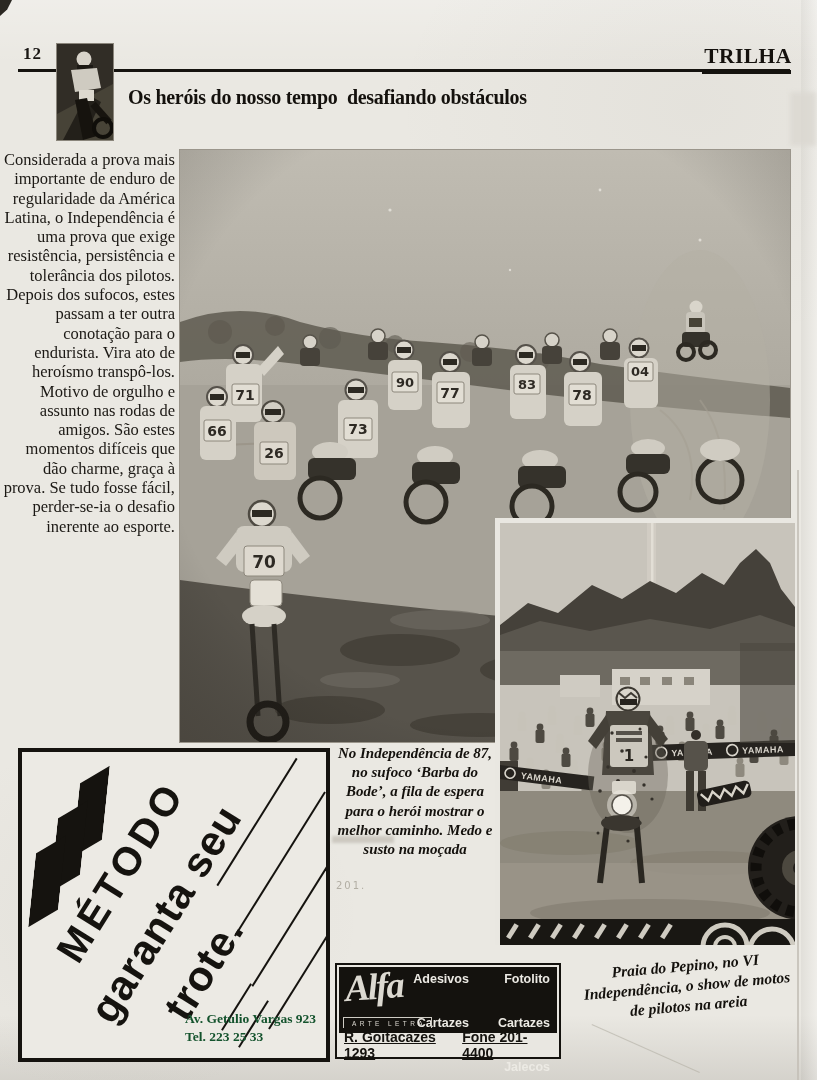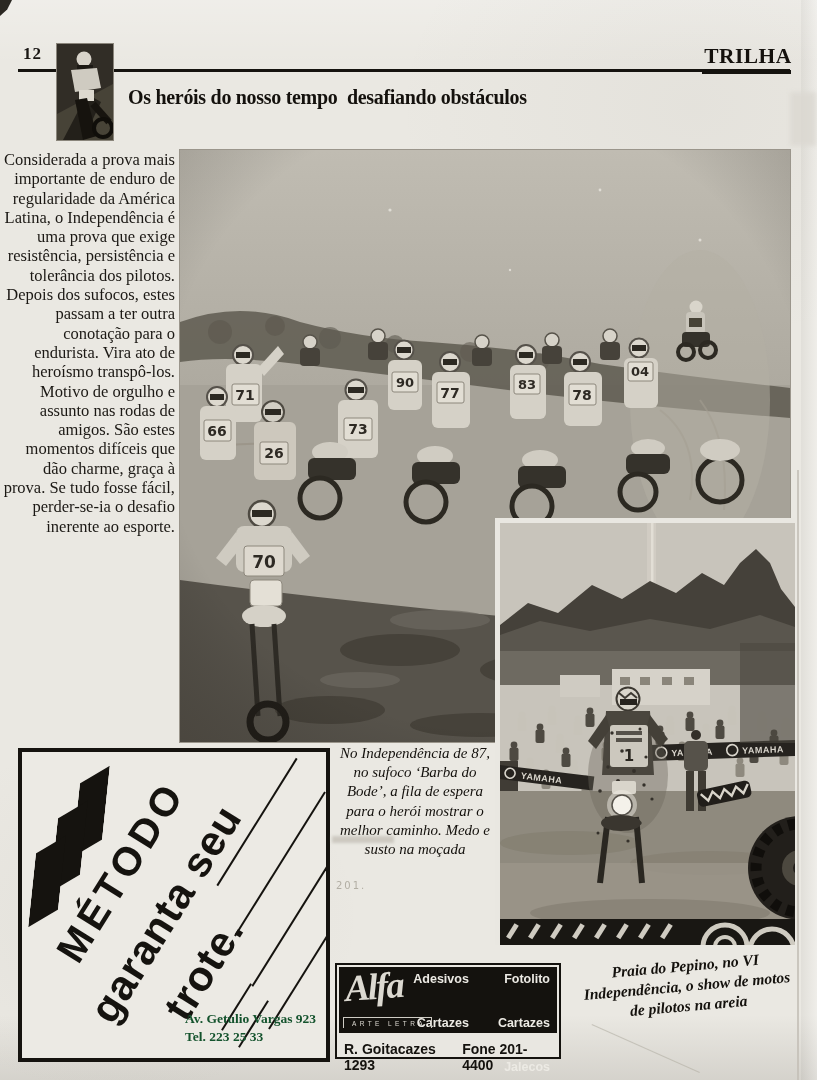--- a/index.html
+++ b/index.html
@@ -17,37 +17,37 @@
   .rule{left:18px;top:69px;width:772px;height:3px;background:#15130f;}
   .thumb{left:57px;top:44px;width:56px;height:96px;box-shadow:0 0 0 1px #8a857b;}
   .masthead{right:26px;top:44px;font-size:21px;font-weight:bold;letter-spacing:.5px;transform:scaleX(1.02);color:#14110d;}
   .masthead-underline{left:702px;top:70px;width:89px;height:4px;background:#15130f;}
   .headline{left:128px;top:86px;width:672px;font-size:20px;font-weight:bold;letter-spacing:-.3px;white-space:pre-wrap;color:#14110d;}
   
   .article{left:2px;top:150px;width:173px;font-size:16.5px;line-height:19.3px;text-align:right;color:#1b1814;}
   
   .mainphoto{left:180px;top:150px;width:610px;height:592px;box-shadow:0 0 0 1px #9a958b;}
   .insetphoto{left:495px;top:518px;width:300px;height:427px;border-left:5px solid #e9e7e1;border-top:5px solid #e9e7e1;box-sizing:border-box;}
-  .cap-main{left:333px;top:744px;width:164px;font-size:15px;font-weight:normal;font-style:italic;line-height:1.28;text-align:center;color:#14110d;}
+  .cap-main{left:333px;top:744px;width:164px;font-size:15px;font-weight:bold;font-style:italic;line-height:1.28;text-align:center;color:#14110d;}
   .cap-inset{left:578px;top:956px;width:218px;font-size:15.5px;font-weight:bold;font-style:italic;line-height:1.3;text-align:center;transform:rotate(-5deg);color:#14110d;}
   
   .metodo{left:18px;top:748px;width:312px;height:314px;border:4px solid #15130f;box-sizing:border-box;background:#eceae4;overflow:hidden;}
   .diamond{position:absolute;width:28px;height:95px;background:#15130f;clip-path:polygon(0 22%,100% 0,100% 78%,0 100%);}
   .mline{position:absolute;font-family:"Liberation Sans",sans-serif;font-weight:bold;color:#15130f;text-align:center;transform:rotate(-58deg);white-space:nowrap;}
   .sline{position:absolute;height:2px;background:#15130f;transform:rotate(-58deg);}
   .metodo-addr{position:absolute;left:163px;top:258px;width:142px;font-size:13.5px;font-weight:bold;line-height:1.35;color:#14532d;}
   
   .alfa{left:335px;top:963px;width:226px;height:96px;border:2px solid #14120e;box-sizing:border-box;background:#e9e7e1;padding:2px 2px 0 2px;}
   .alfa-black{position:relative;width:100%;height:66px;background:#14120e;display:flex;}
   .alfa-logo{width:92px;position:relative;}
   .alfa-script{position:absolute;left:6px;top:-2px;font-size:37px;font-weight:bold;font-style:italic;color:#dcd9d1;transform:rotate(-4deg);letter-spacing:-2px;}
   .alfa-tag{position:absolute;left:4px;bottom:5px;width:84px;border-top:1px solid #cfccc4;border-left:1px solid #cfccc4;border-right:1px solid #cfccc4;font-family:"Liberation Sans",sans-serif;font-size:6.5px;letter-spacing:3.4px;color:#dedbd3;text-align:center;padding:2px 0 1px 3px;}
   .alfa-services{flex:1;display:grid;grid-template-columns:auto auto;justify-content:end;justify-items:end;column-gap:12px;row-gap:0;padding:5px 7px 0 0;font-family:"Liberation Sans",sans-serif;font-weight:bold;font-size:12.5px;line-height:1.18;color:#eceae4;gap:29px;}
   .alfa-promo{grid-column:1 / span 2;margin-top:4px;font-size:13px;}
-  .alfa-strip{display:flex;justify-content:space-between;align-items:center;height:24px;padding:12px 5px;font-family:"Liberation Sans",sans-serif;font-weight:bold;font-size:14px;color:#14120e;}
+  .alfa-strip{display:flex;justify-content:space-between;align-items:center;height:24px;padding:0 5px;font-family:"Liberation Sans",sans-serif;font-weight:bold;font-size:14px;color:#14120e;text-decoration:underline;}
   
   .pencil{color:#b2aea4;font-family:"DejaVu Sans",sans-serif;}
   .fold{left:797px;top:470px;width:2px;height:610px;background:#c4c0b7;opacity:.85;}
   .edge-strip{left:801px;top:0;width:16px;height:1080px;background:linear-gradient(90deg,rgba(0,0,0,.04),rgba(255,255,255,.25));}
   .smudge{left:790px;top:92px;width:26px;height:54px;background:#dbd8d1;filter:blur(2px);opacity:.8;}
   .pline{left:592px;top:1024px;width:118px;height:1px;background:#b6b2a8;transform:rotate(24deg);transform-origin:left top;opacity:.65;}
 </style>
 </head>
 <body>
 

